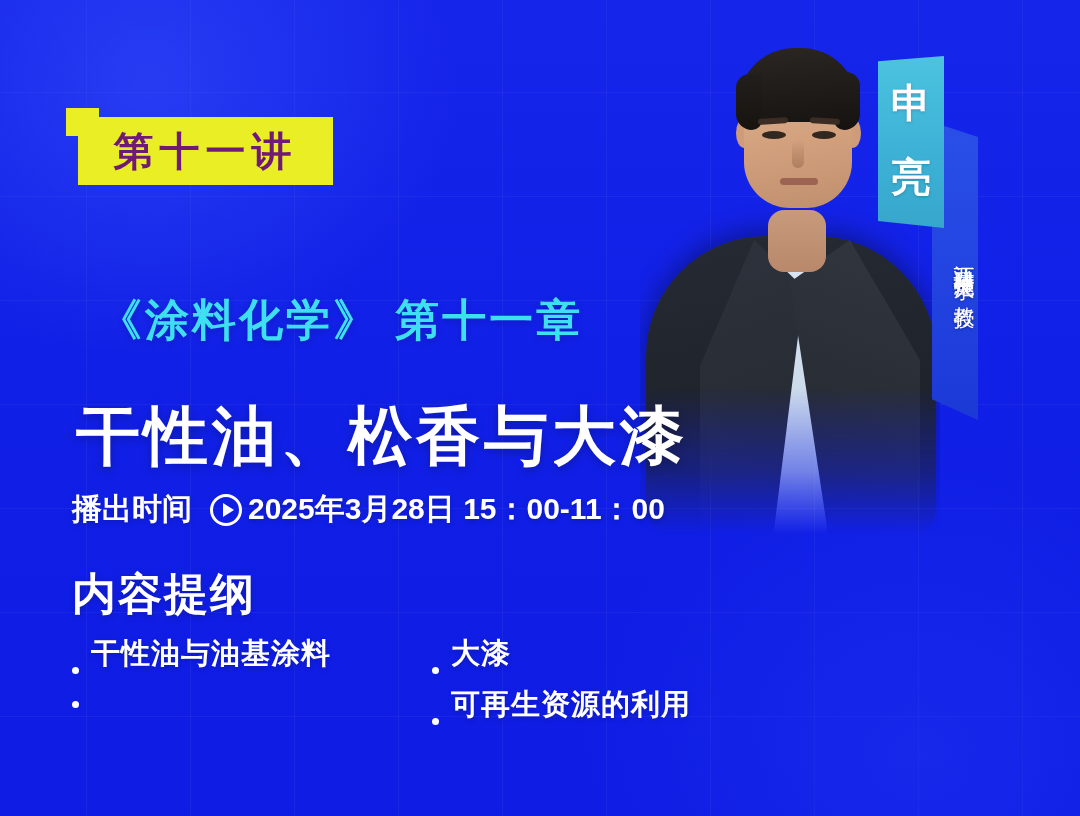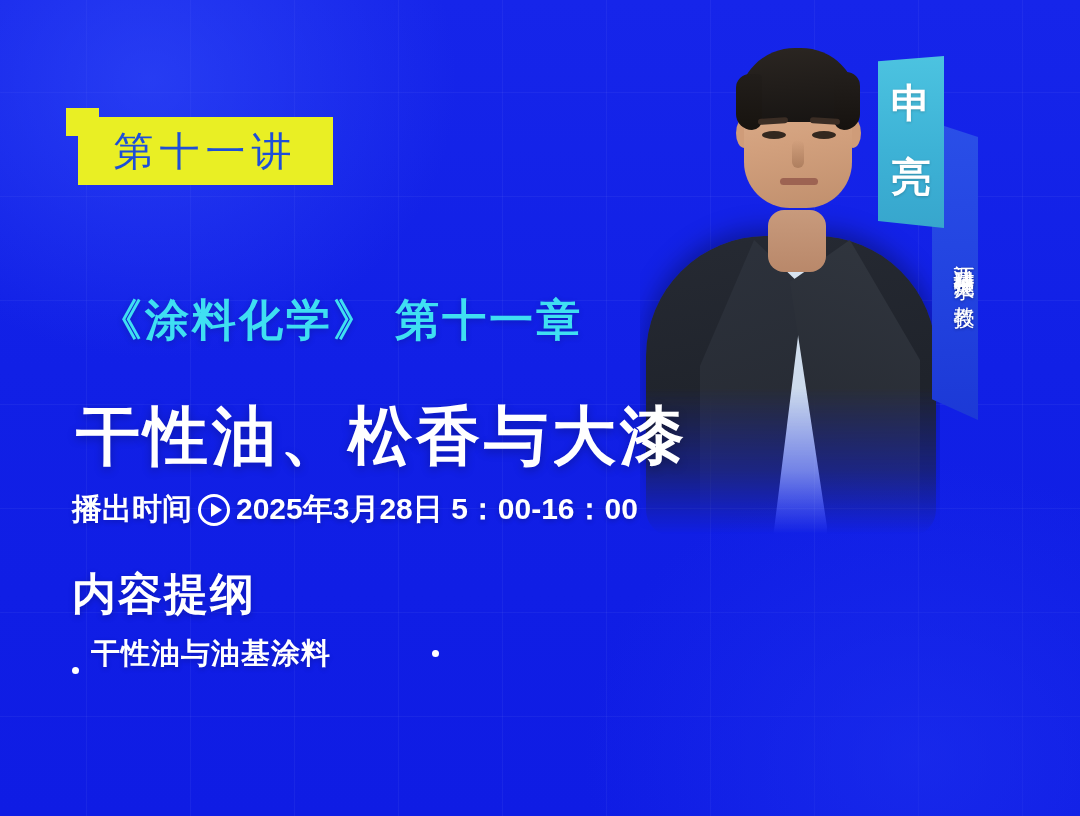--- a/index.html
+++ b/index.html
@@ -149,23 +149,23 @@
     width:33px; height:28px;
     background:#e9ef24;
   }
   .badge-bar {
     position:absolute; left:78px; top:117px;
     width:255px; height:68px;
     background:#e9ef24;
     display:flex; align-items:center; justify-content:center;
   }
   .badge-bar .lbl {
-    color:#1d4ed8;
+    color:#701a75;
     font-size:40px;
-    font-weight:400;
+    font-weight:700;
     letter-spacing:6px;
     white-space:nowrap;
   }
 
   
   .subtitle {
     position:absolute; left:62px; top:291px;
     color:#3fdff2;
     font-size:44px;
     font-weight:700;
@@ -184,21 +184,21 @@
     text-shadow:0 3px 10px rgba(0,0,0,0.25);
   }
   .airtime {
     position:absolute; left:72px; top:489px;
     display:flex; align-items:center;
     color:#ffffff; font-size:30px; font-weight:700;
     letter-spacing:0;
     white-space:nowrap;
     text-shadow:0 2px 5px rgba(0,0,0,0.2);
   }
-  .airtime .label { margin-right:4px; }
+  .airtime .label { margin-right:16px; }
   .play-icon {
     width:32px; height:32px; border-radius:50%;
     border:3px solid #ffffff;
     box-sizing:border-box;
     display:inline-flex; align-items:center; justify-content:center;
     margin:0 6px 0 2px;
     flex:0 0 auto;
   }
   .play-icon .tri {
     width:0; height:0;
@@ -285,27 +285,35 @@
   </div>
 
   <div class="subtitle">《涂料化学》 第十一章</div>
   <div class="main-title">干性油、松香与大漆</div>
 
   <div class="airtime">
     <span class="label">播出时间</span>
     <span class="play-icon">
         <span class="tri"></span>
       </span>
-    <span class="when">2025年3月28日  5：00-16：00</span>
+    <span class="when">2025年3月28日  15：00-11：00</span>
   </div>
 
   <div class="outline-heading">内容提纲</div>
   <div class="outline-grid">
     <div class="outline-item">
         <span class="dot"></span>
         <span>干性油与油基涂料</span>
       </div>
     <div class="outline-item">
         <span class="dot"></span>
+        <span>大漆</span>
       </div>
+    <div class="outline-item">
+        <span class="dot"></span>
+      </div>
+    <div class="outline-item">
+        <span class="dot"></span>
+        <span>可再生资源的利用</span>
+      </div>
   </div>
 
 </div>
 
 </body></html>

